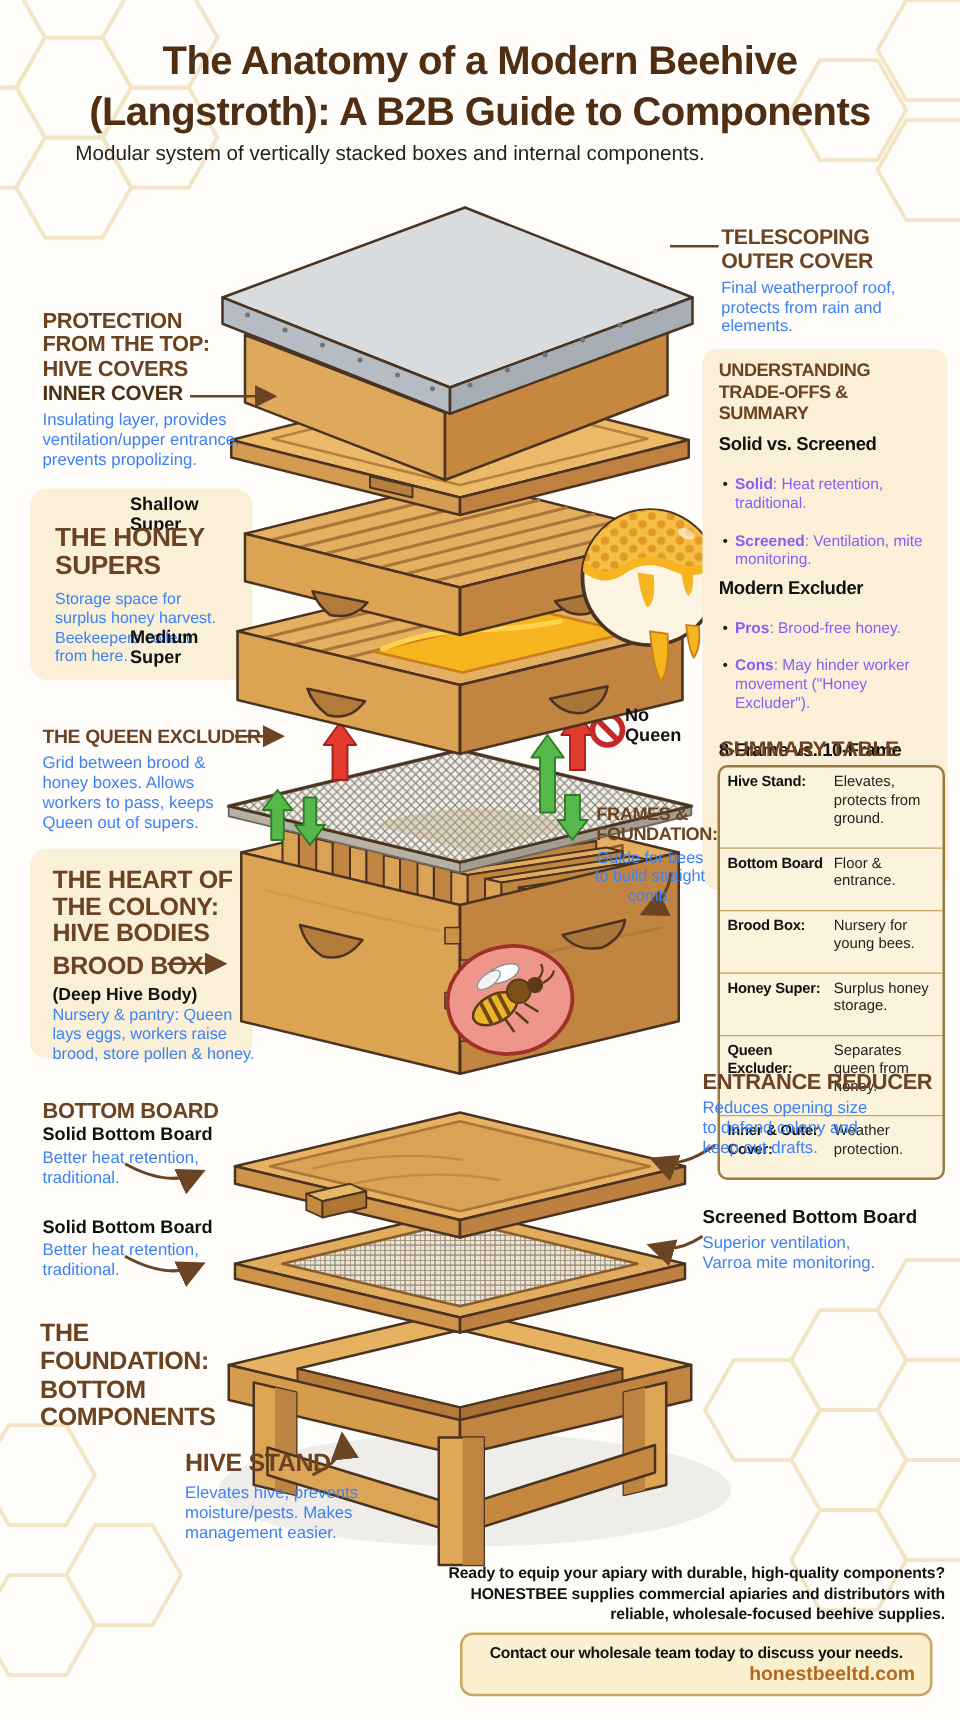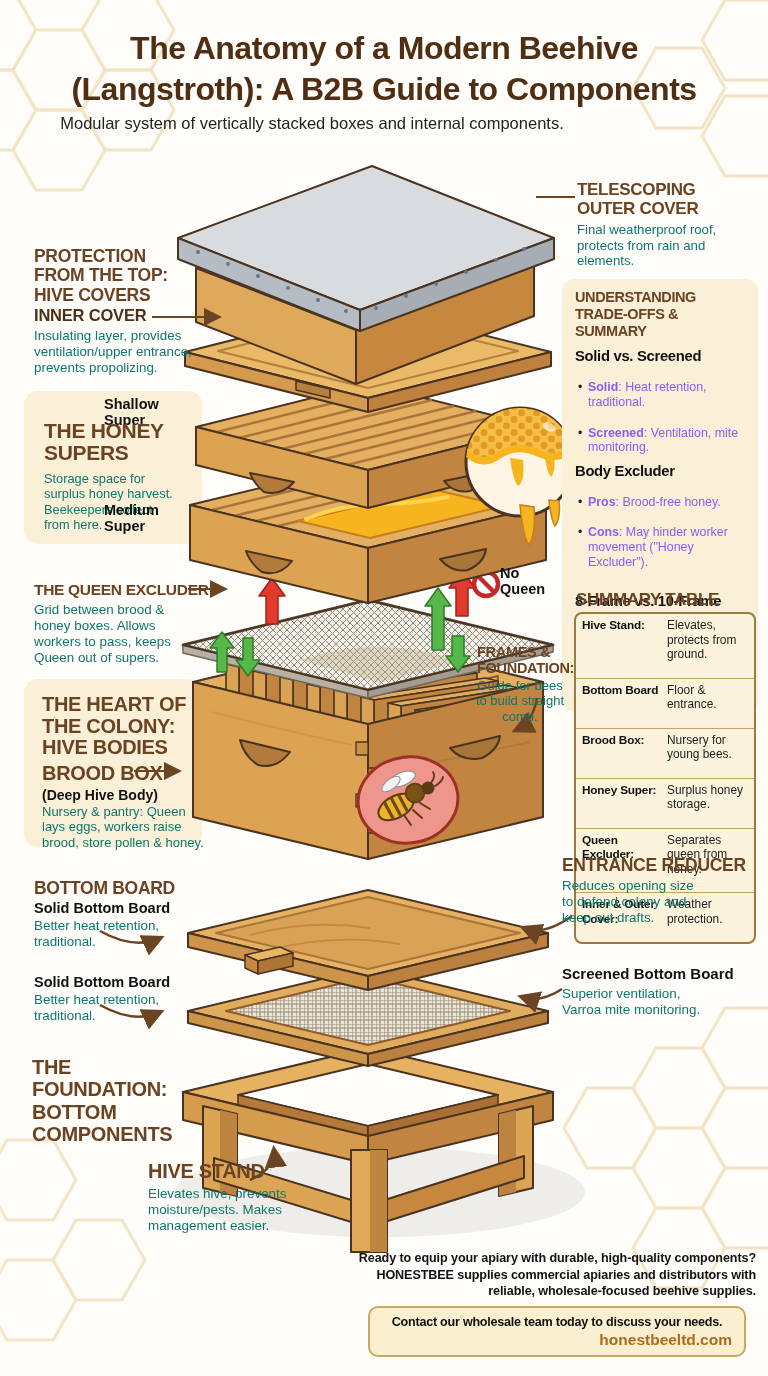--- a/index.html
+++ b/index.html
@@ -3,21 +3,21 @@
 <meta charset="utf-8">
 <style>
   html,body{margin:0;padding:0;}
   body{font-family:"Liberation Sans",sans-serif;background:#fff;}
   .page{position:relative;width:768px;height:1376px;background:#FFFDF9;overflow:hidden;}
   svg.layer{position:absolute;left:0;top:0;}
   .t{position:absolute;white-space:pre-line;font-family:"Liberation Sans",sans-serif;}
   .hb{color:#6B4222;font-weight:800;letter-spacing:-0.3px;}
   .hd{color:#4E3015;font-weight:800;letter-spacing:-0.2px;}
   .bk{color:#111;font-weight:800;}
-  .bd{color:#0f766e;font-size:13.4px;line-height:1.2;}
+  .bd{color:#3b82f6;font-size:13.4px;line-height:1.2;}
   .panel{position:absolute;background:#FAF0D8;border-radius:14px;}
   .p3{left:562px;top:279px;width:196px;min-height:298px;border-radius:12px;box-sizing:border-box;padding:10px 11px 10px 13px;}
   .p3h{color:#6B4222;font-weight:800;font-size:14.5px;line-height:1.18;white-space:pre-line;letter-spacing:-0.4px;}
   .p3s{color:#111;font-weight:800;font-size:14.8px;margin-top:8px;letter-spacing:-0.3px;}
   ul.bul{list-style:none;margin:3px 0 2px 2px;padding:0;}
   .bul li{position:relative;padding-left:11px;font-size:12.4px;line-height:1.18;color:#8b5cf6;margin-top:16px;}
   .bul li::before{content:"•";position:absolute;left:1px;top:0;color:#1c1c1c;}
   .bul b{font-weight:800;}
   .stable{position:absolute;left:574px;top:612px;width:182px;background:#FBF3DC;border:2px solid #9A7A3F;border-radius:8px;box-sizing:border-box;overflow:hidden;}
   .srow{display:flex;border-top:1px solid #C2A561;padding:4px 6px 16px;}
@@ -347,21 +347,21 @@
 elements.</div>
 
   <div class="panel p3">
     <div class="p3h">UNDERSTANDING
 TRADE-OFFS &amp; SUMMARY</div>
     <div class="p3s">Solid vs. Screened</div>
     <ul class="bul">
       <li><b>Solid</b><span>: Heat retention, traditional.</span></li>
       <li><b>Screened</b><span>: Ventilation, mite monitoring.</span></li>
     </ul>
-    <div class="p3s">Body Excluder</div>
+    <div class="p3s">Modern Excluder</div>
     <ul class="bul">
       <li><b>Pros</b><span>: Brood-free honey.</span></li>
       <li><b>Cons</b><span>: May hinder worker movement ("Honey Excluder").</span></li>
     </ul>
     <div class="p3s" style="margin-top:24px;">8-Frame vs. 10-Frame</div>
     <ul class="bul">
       <li><b>8-Frame</b><span>: Lighter, easier management.</span></li>
       <li><b>10-Frame</b><span>: More space, heavier when full.</span></li>
     </ul>
   </div>

